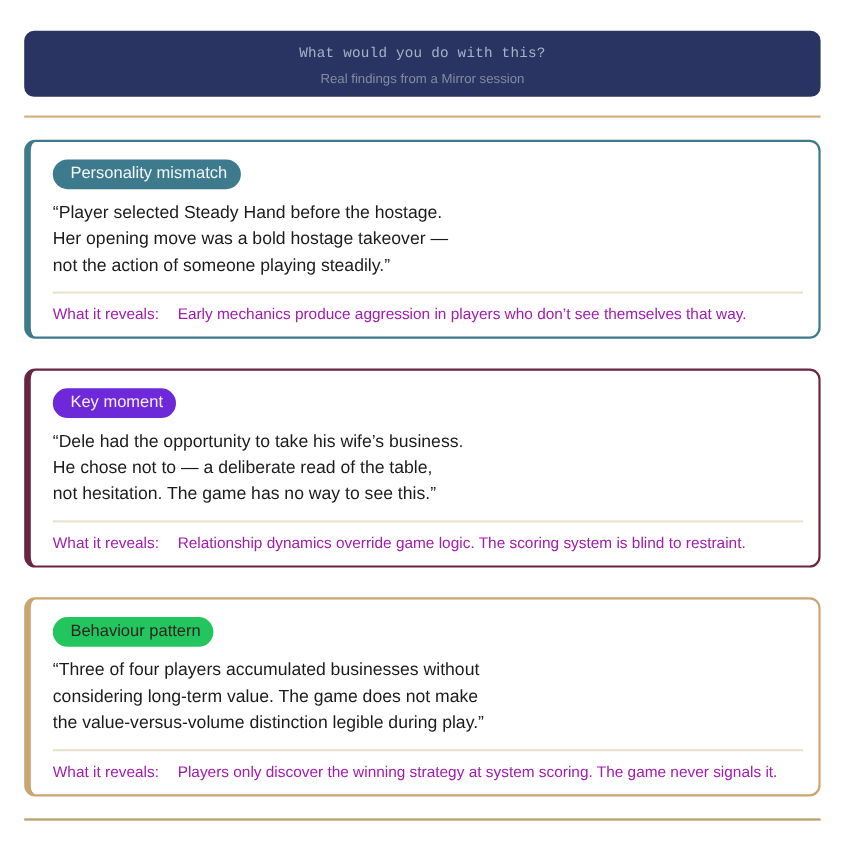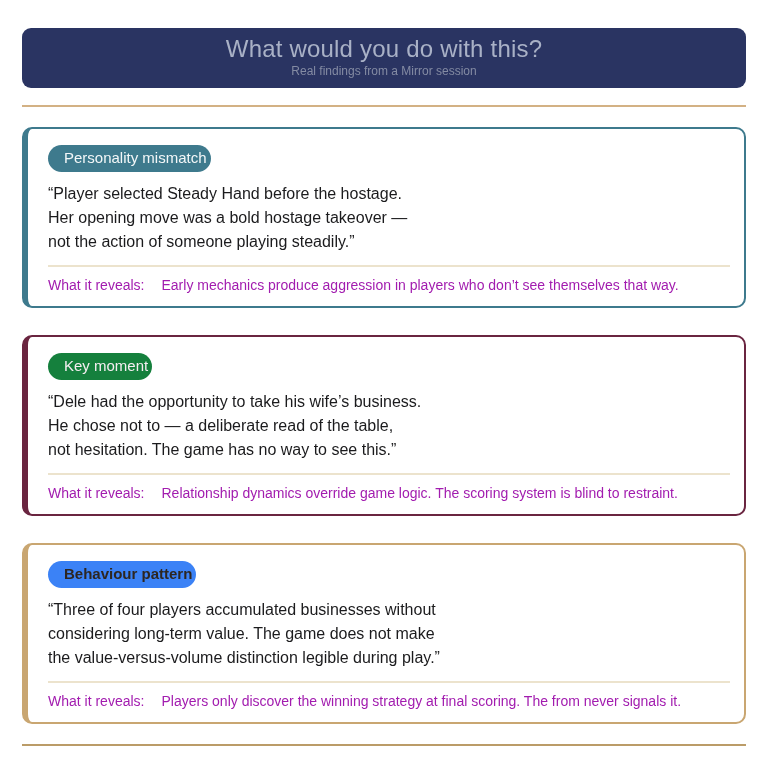--- a/index.html
+++ b/index.html
@@ -23,23 +23,24 @@
   .banner {
     height: 60px;
     border-radius: 9px;
     display: flex;
     flex-direction: column;
     justify-content: center;
     align-items: center;
     gap: 3px;
   }
   .banner-title {
-    font-size: 24px;
+    font-size: 13px;
     line-height: 22px;
     letter-spacing: 0.2px;
+    font-family: Liberation Mono, monospace;
   }
   .banner-sub {
     font-size: 12px;
     line-height: 16px;
   }
   
   .rule {
     height: 2px;
     border: none;
     margin: 0;
@@ -54,21 +55,21 @@
     border-radius: 10px;
     padding: 16px 14px 12px 20px;
     margin-top: 20px;
     background: #ffffff;
   }
   .card + .card { margin-top: 27px; }
   .badge {
     display: inline-block;
     font-size: 15px;
     line-height: 18px;
-    padding: 4px 4px 5px 16px;
+    padding: 4px 12px 5px 16px;
     border-radius: 14px;
     margin-bottom: 10px;
   }
   .quote {
     color: #1b1b1d;
     font-size: 16px;
     line-height: 24px;
   }
   .inner-rule {
     height: 2px;
@@ -103,40 +104,40 @@
       <div>Her opening move was a bold hostage takeover —</div>
       <div>not the action of someone playing steadily.”</div>
     </div>
     <hr class="inner-rule" style="background-color: rgb(236, 227, 205);">
     <p class="reveals">
       <span class="reveals-label">What it reveals:</span><span>Early mechanics produce aggression in players who don’t see themselves that way.</span>
     </p>
   </section>
 
   <section class="card" style="border-color: rgb(106, 37, 64);">
-    <span class="badge" style="background-color: #15803d; color: rgb(246, 238, 242);">Key moment</span>
+    <span class="badge" style="background-color: #6d28d9; color: rgb(246, 238, 242);">Key moment</span>
     <div class="quote">
       <div>“Dele had the opportunity to take his wife’s business.</div>
       <div>He chose not to — a deliberate read of the table,</div>
       <div>not hesitation. The game has no way to see this.”</div>
     </div>
     <hr class="inner-rule" style="background-color: rgb(236, 227, 205);">
     <p class="reveals">
       <span class="reveals-label">What it reveals:</span><span>Relationship dynamics override game logic. The scoring system is blind to restraint.</span>
     </p>
   </section>
 
   <section class="card" style="border-color: rgb(201, 166, 113);">
-    <span class="badge" style="background-color: #3b82f6; color: rgb(45, 38, 32); font-weight: bold;">Behaviour pattern</span>
+    <span class="badge" style="background-color: #22c55e; color: rgb(45, 38, 32);">Behaviour pattern</span>
     <div class="quote">
       <div>“Three of four players accumulated businesses without</div>
       <div>considering long-term value. The game does not make</div>
       <div>the value-versus-volume distinction legible during play.”</div>
     </div>
     <hr class="inner-rule" style="background-color: rgb(236, 227, 205);">
     <p class="reveals">
-      <span class="reveals-label">What it reveals:</span><span>Players only discover the winning strategy at final scoring. The from never signals it.</span>
+      <span class="reveals-label">What it reveals:</span><span>Players only discover the winning strategy at system scoring. The game never signals it.</span>
     </p>
   </section>
 
   <hr class="rule rule-bottom" style="background-color: rgb(187, 156, 104);">
 
 </div>
 
 </body></html>

